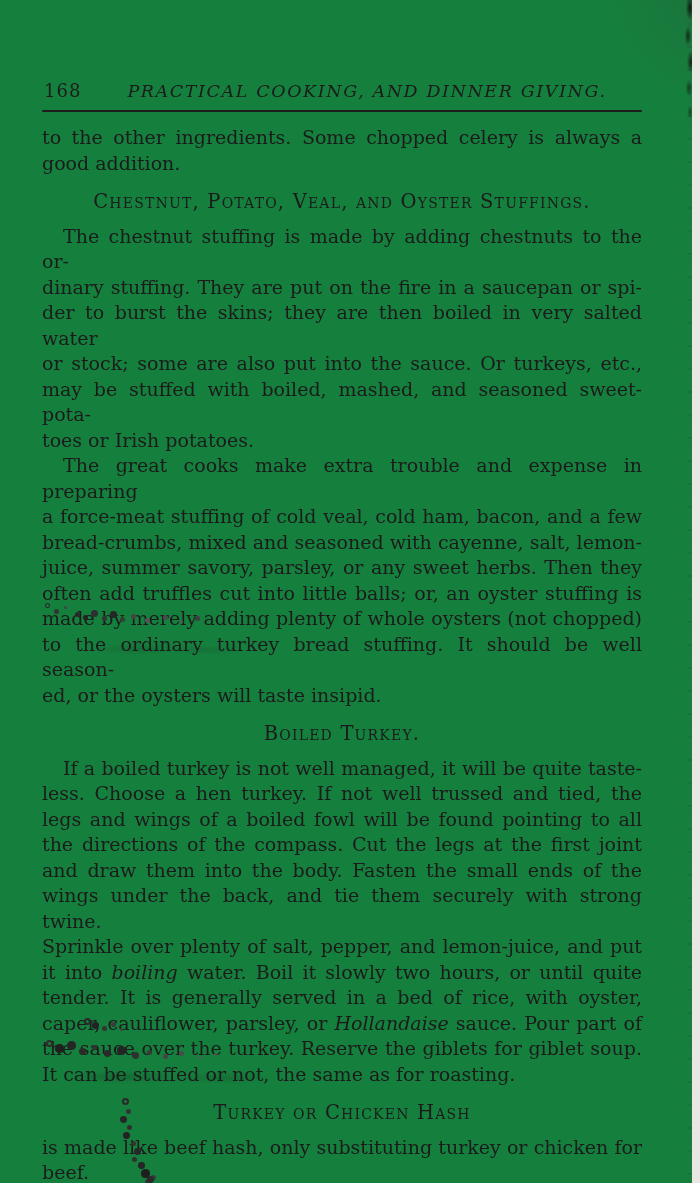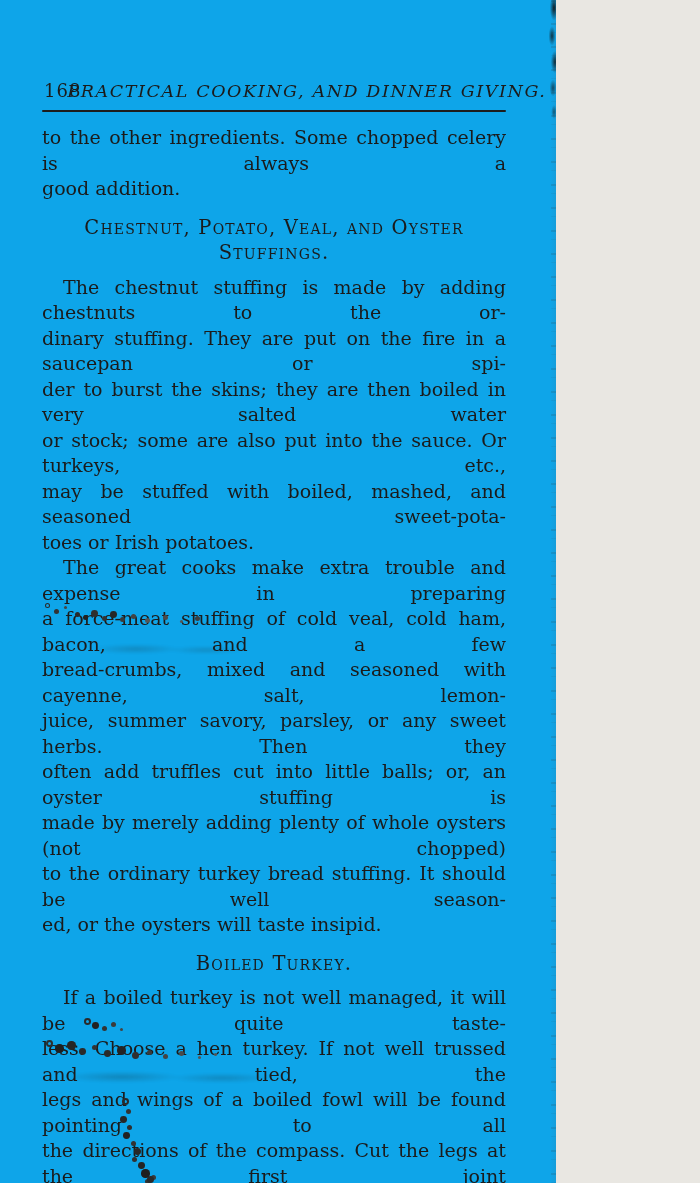--- a/index.html
+++ b/index.html
@@ -3,22 +3,22 @@
 <meta charset="utf-8">
 <style>
   html, body { margin: 0; padding: 0; }
   body {
     width: 700px; height: 1183px;
     background: #e9e7e2;
     font-family: "DejaVu Serif", "Liberation Serif", serif;
   }
   .page {
     position: relative;
-    width: 556px; height: 1183px;
-    background: #0ea5e9;
+    width: 692px; height: 1183px;
+    background: #15803d;
     color: #1b1b1b;
     overflow: hidden;
   }
   
   .page::before {
     content: "";
     position: absolute; inset: 0;
     background:
       radial-gradient(140px 160px at 705px -10px, rgba(60,58,55,0.18), transparent 70%),
       linear-gradient(to left, rgba(90,88,84,0.10), transparent 6px);

